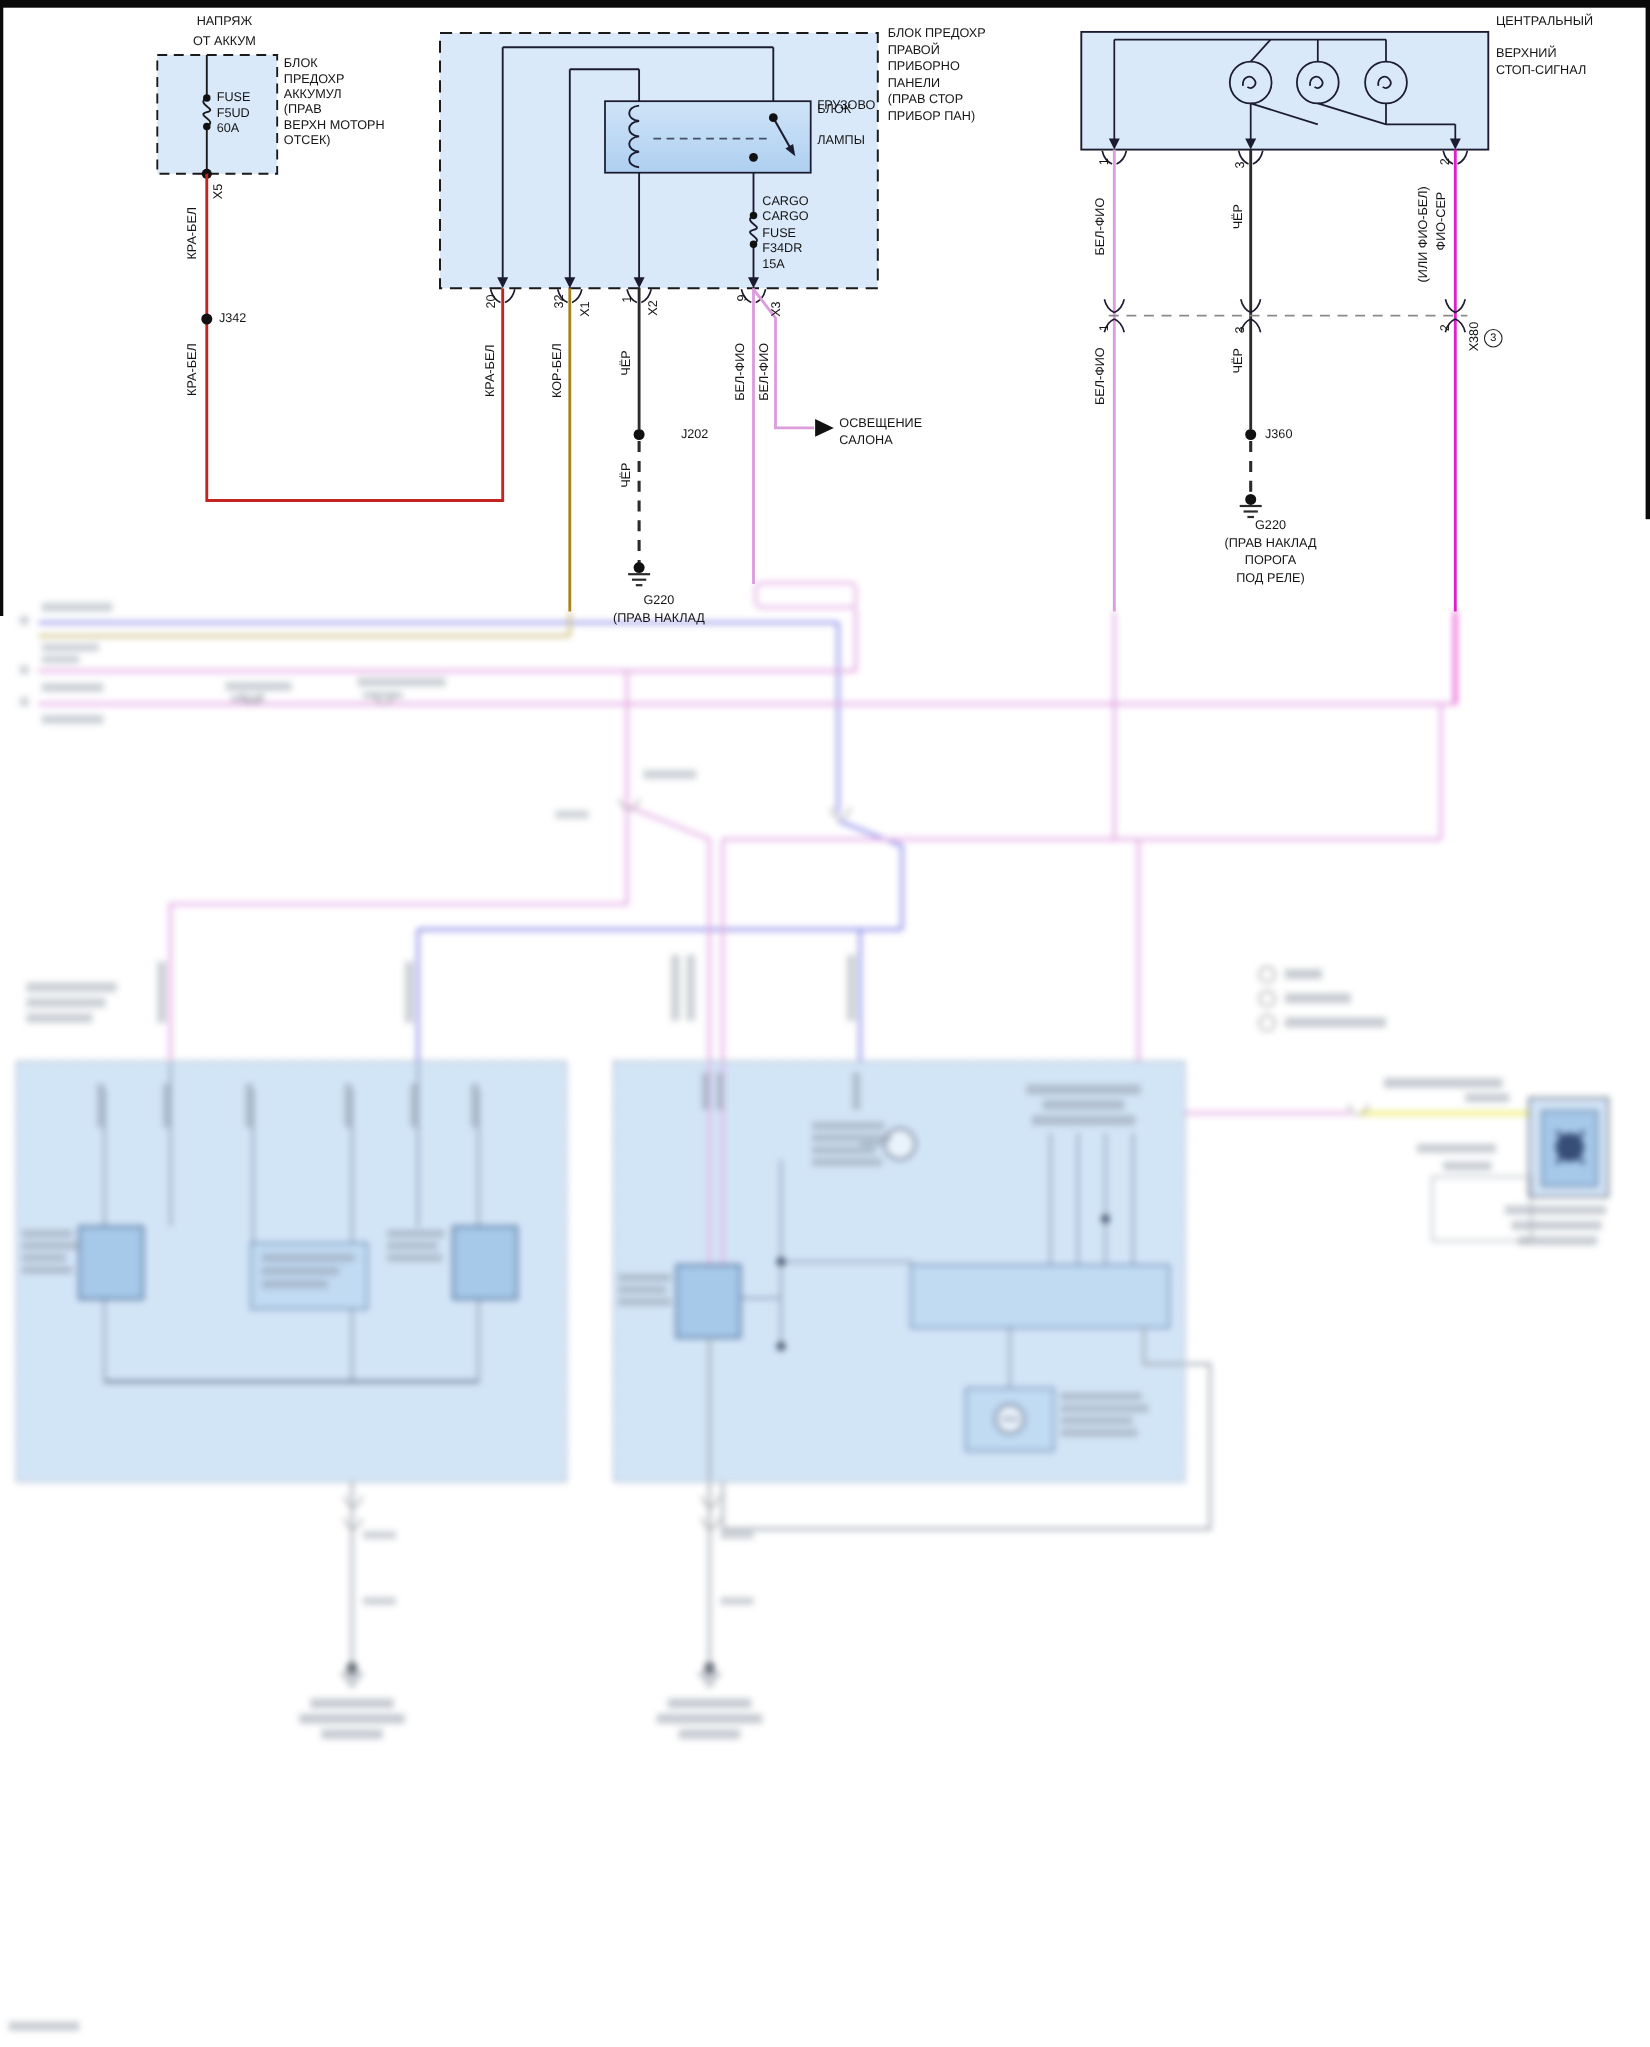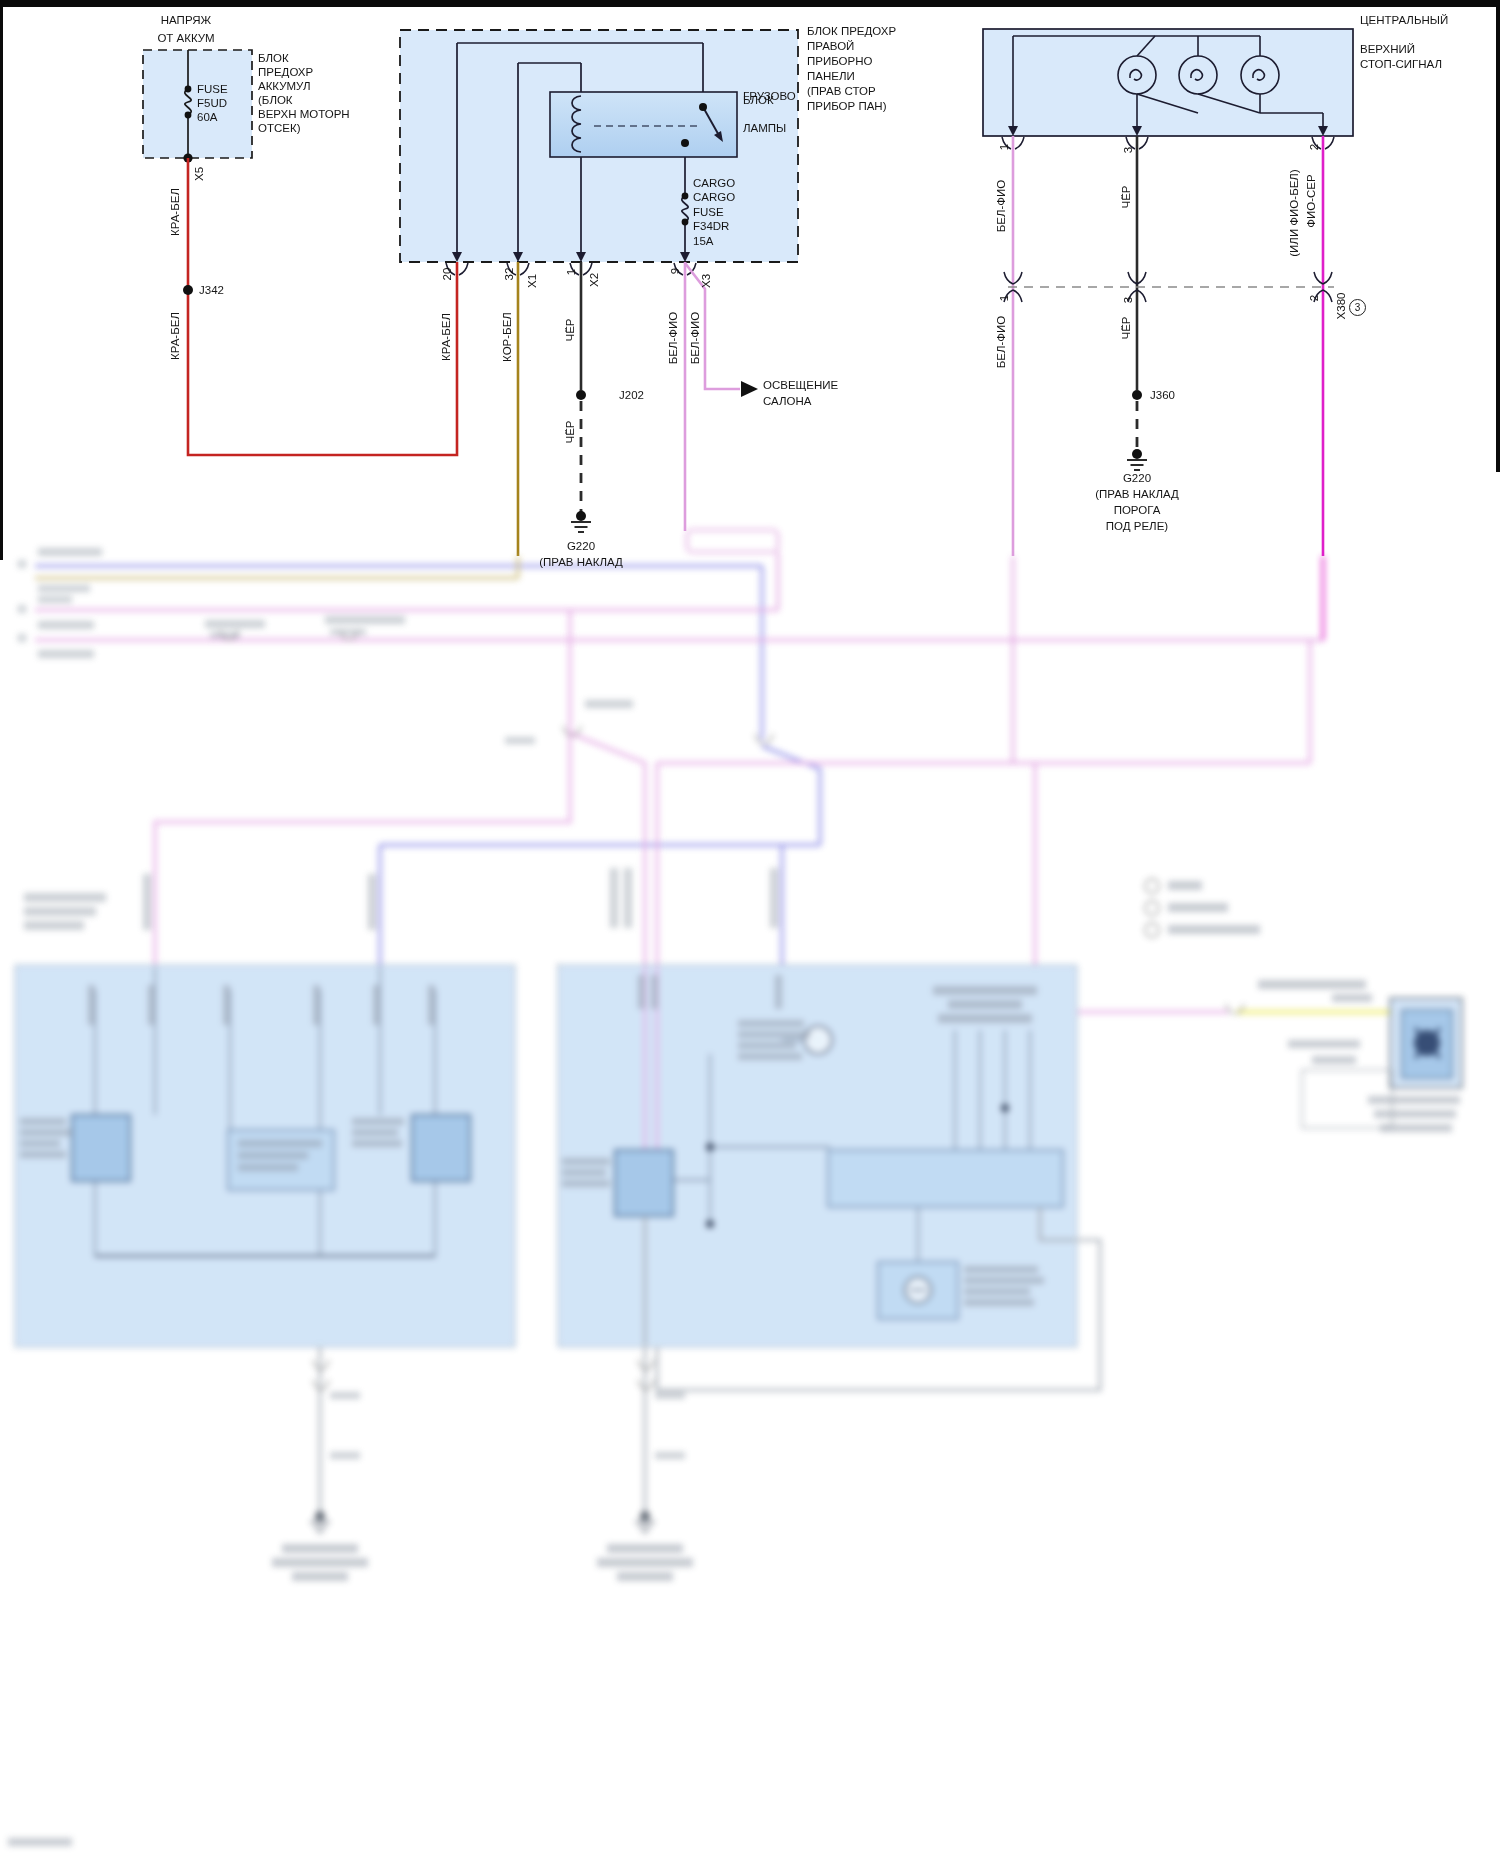--- a/index.html
+++ b/index.html
@@ -1,20 +1,20 @@
 <!DOCTYPE html>
 <html><head>
 <meta charset="utf-8">
 <style>
   html,body{margin:0;padding:0;background:#fff;}
   #stage{position:relative;width:1500px;height:1861px;background:#ffffff;overflow:hidden;
          font-family:"Liberation Sans",sans-serif;}
   .t{position:absolute;font-size:11.5px;line-height:14px;color:#151515;white-space:nowrap;}
   .v{transform:translate(-50%,-50%) rotate(-90deg);}
-  .c{transform:translateX(-50%);}
+  .c{transform:translateX(-50%);margin-left:18px;}
   .note{position:absolute;width:15px;height:15px;border:1.3px solid #222;border-radius:50%;
         font-size:10px;line-height:15px;text-align:center;color:#151515;}
   svg{position:absolute;left:0;top:0;}
   .blurwrap{position:absolute;left:0;top:0;width:1500px;height:1861px;filter:blur(3px);opacity:.92;}
 </style>
 </head>
 <body>
 
 <div id="stage">
 
@@ -373,21 +373,21 @@
   </div>
 
   <div class="t c" style="left:186px;top:13px">НАПРЯЖ</div>
   <div class="t c" style="left:186px;top:31px">ОТ АККУМ</div>
   <div class="t" style="left:197px;top:82px">FUSE</div>
   <div class="t" style="left:197px;top:96px">F5UD</div>
   <div class="t" style="left:197px;top:110px">60A</div>
   <div class="t" style="left:258px;top:51px">БЛОК</div>
   <div class="t" style="left:258px;top:65px">ПРЕДОХР</div>
   <div class="t" style="left:258px;top:79px">АККУМУЛ</div>
-  <div class="t" style="left:258px;top:93px">(БЛОК</div>
+  <div class="t" style="left:258px;top:93px">(ПРАВ</div>
   <div class="t" style="left:258px;top:107px">ВЕРХН МОТОРН</div>
   <div class="t" style="left:258px;top:121px">ОТСЕК)</div>
   <div class="t v" style="left:199px;top:174px">X5</div>
   <div class="t v" style="left:175px;top:212px">КРА-БЕЛ</div>
   <div class="t" style="left:199px;top:283px">J342</div>
   <div class="t v" style="left:175px;top:336px">КРА-БЕЛ</div>
   <div class="t v" style="left:446px;top:337px">КРА-БЕЛ</div>
 
   <div class="t" style="left:807px;top:24px">БЛОК ПРЕДОХР</div>
   <div class="t" style="left:807px;top:39px">ПРАВОЙ</div>

